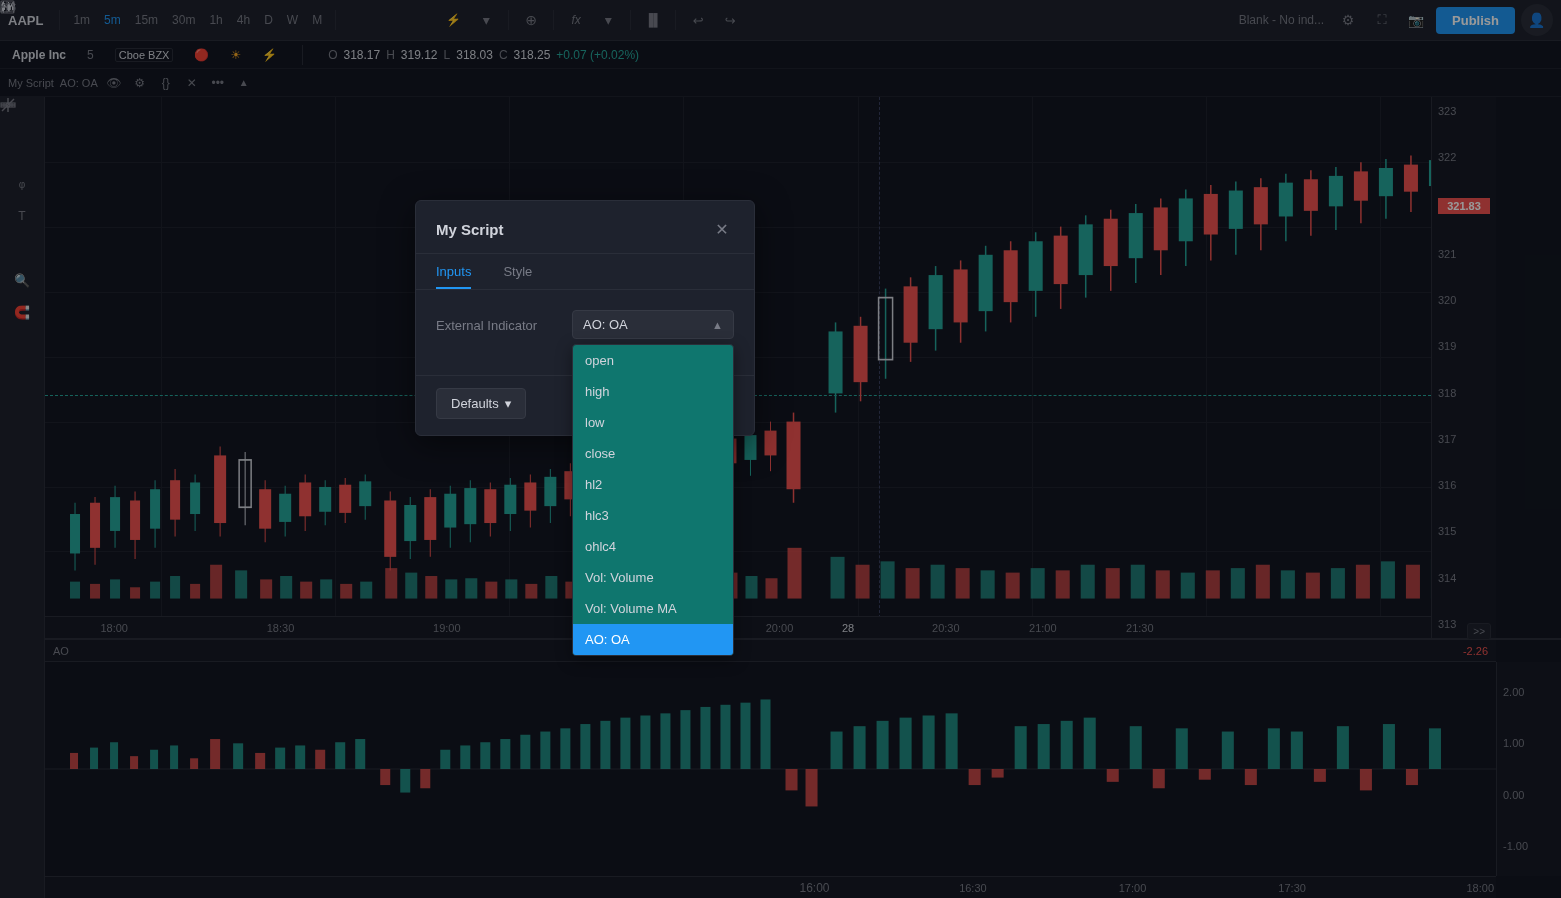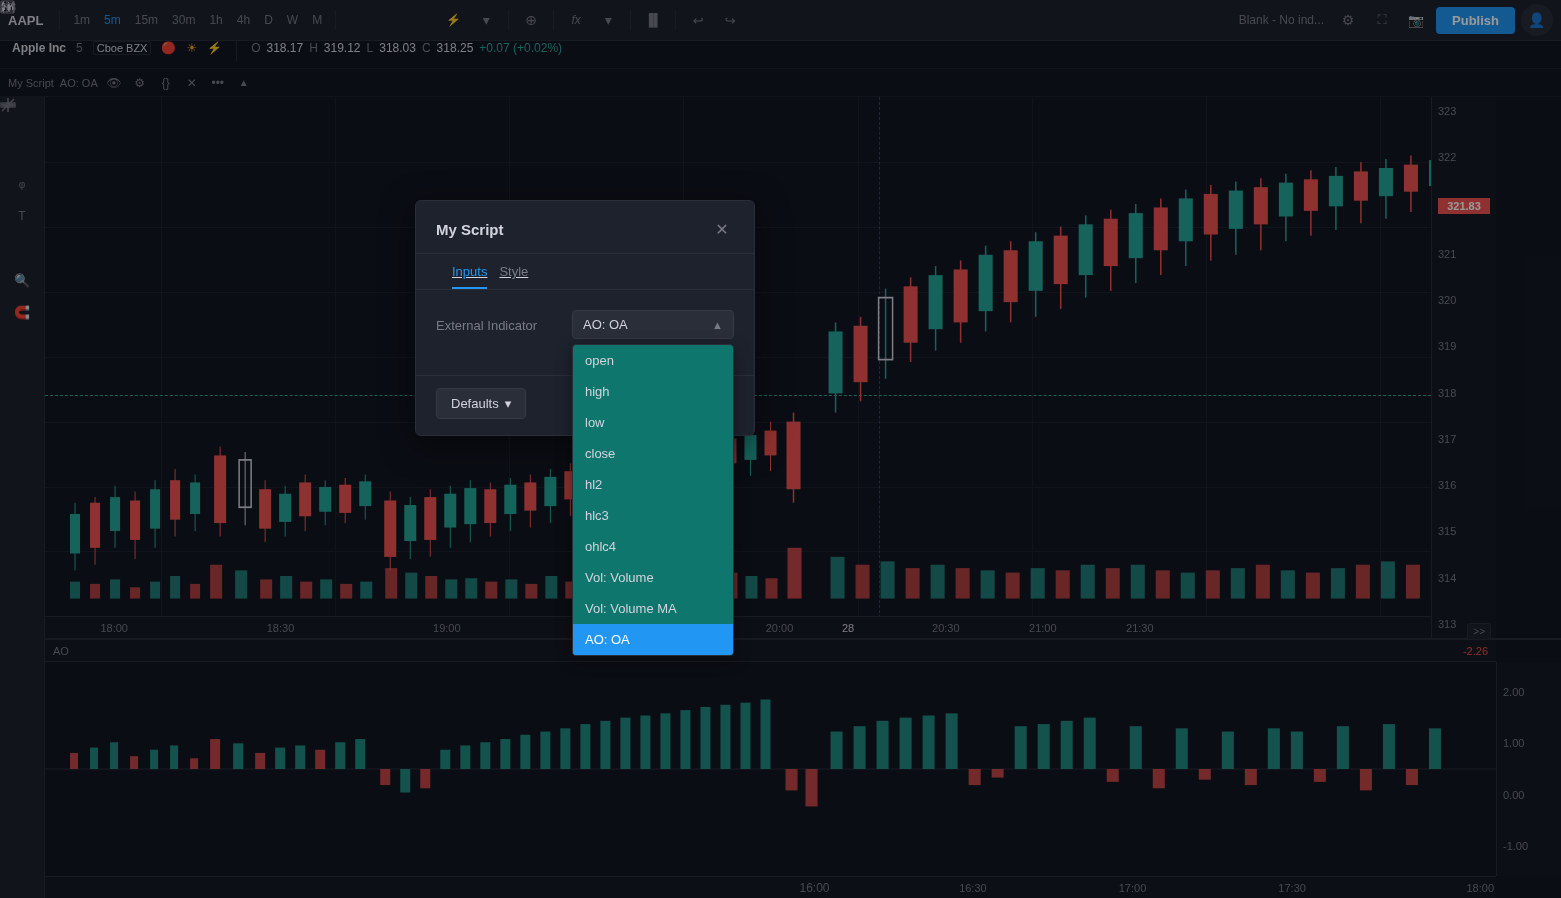--- a/index.html
+++ b/index.html
@@ -90,23 +90,23 @@
       cursor: pointer;
       color: #d1d4dc;
       font-size: 14px;
     }
 
     
     .info-bar {
       height: 28px;
       background: #131722;
       display: flex;
-      align-items: flex-start;
+      align-items: center;
       padding: 0 12px;
-      gap: 10px;
+      gap: 21px;
       font-size: 12px;
       border-bottom: 1px solid #1e222d;
     }
     .info-symbol { color: #d1d4dc; font-weight: 600; }
     .info-num { color: #787b86; }
     .info-exchange { color: #d1d4dc; font-size: 11px; border: 1px solid #2a2e39; padding: 0 3px; border-radius: 2px; }
     .price-vals { display: flex; gap: 6px; font-size: 12px; }
     .price-o { color: #787b86; }
     .price-v { color: #d1d4dc; }
     .price-change-pos { color: #26a69a; }
@@ -269,24 +269,23 @@
       cursor: pointer;
       width: 24px;
       height: 24px;
       display: flex;
       align-items: center;
       justify-content: center;
       border-radius: 3px;
     }
     .modal-tabs {
       display: flex;
-      padding: 0 36px;
+      padding: 0 20px;
       border-bottom: 1px solid #2a2e39;
-      gap: 12px;
-      text-decoration: underline;
+      gap: 32px;
     }
     .modal-tab {
       padding: 10px 0 8px;
       font-size: 13px;
       cursor: pointer;
       color: #787b86;
       border-bottom: 2px solid transparent;
       background: none;
       border-top: none;
       border-left: none;

